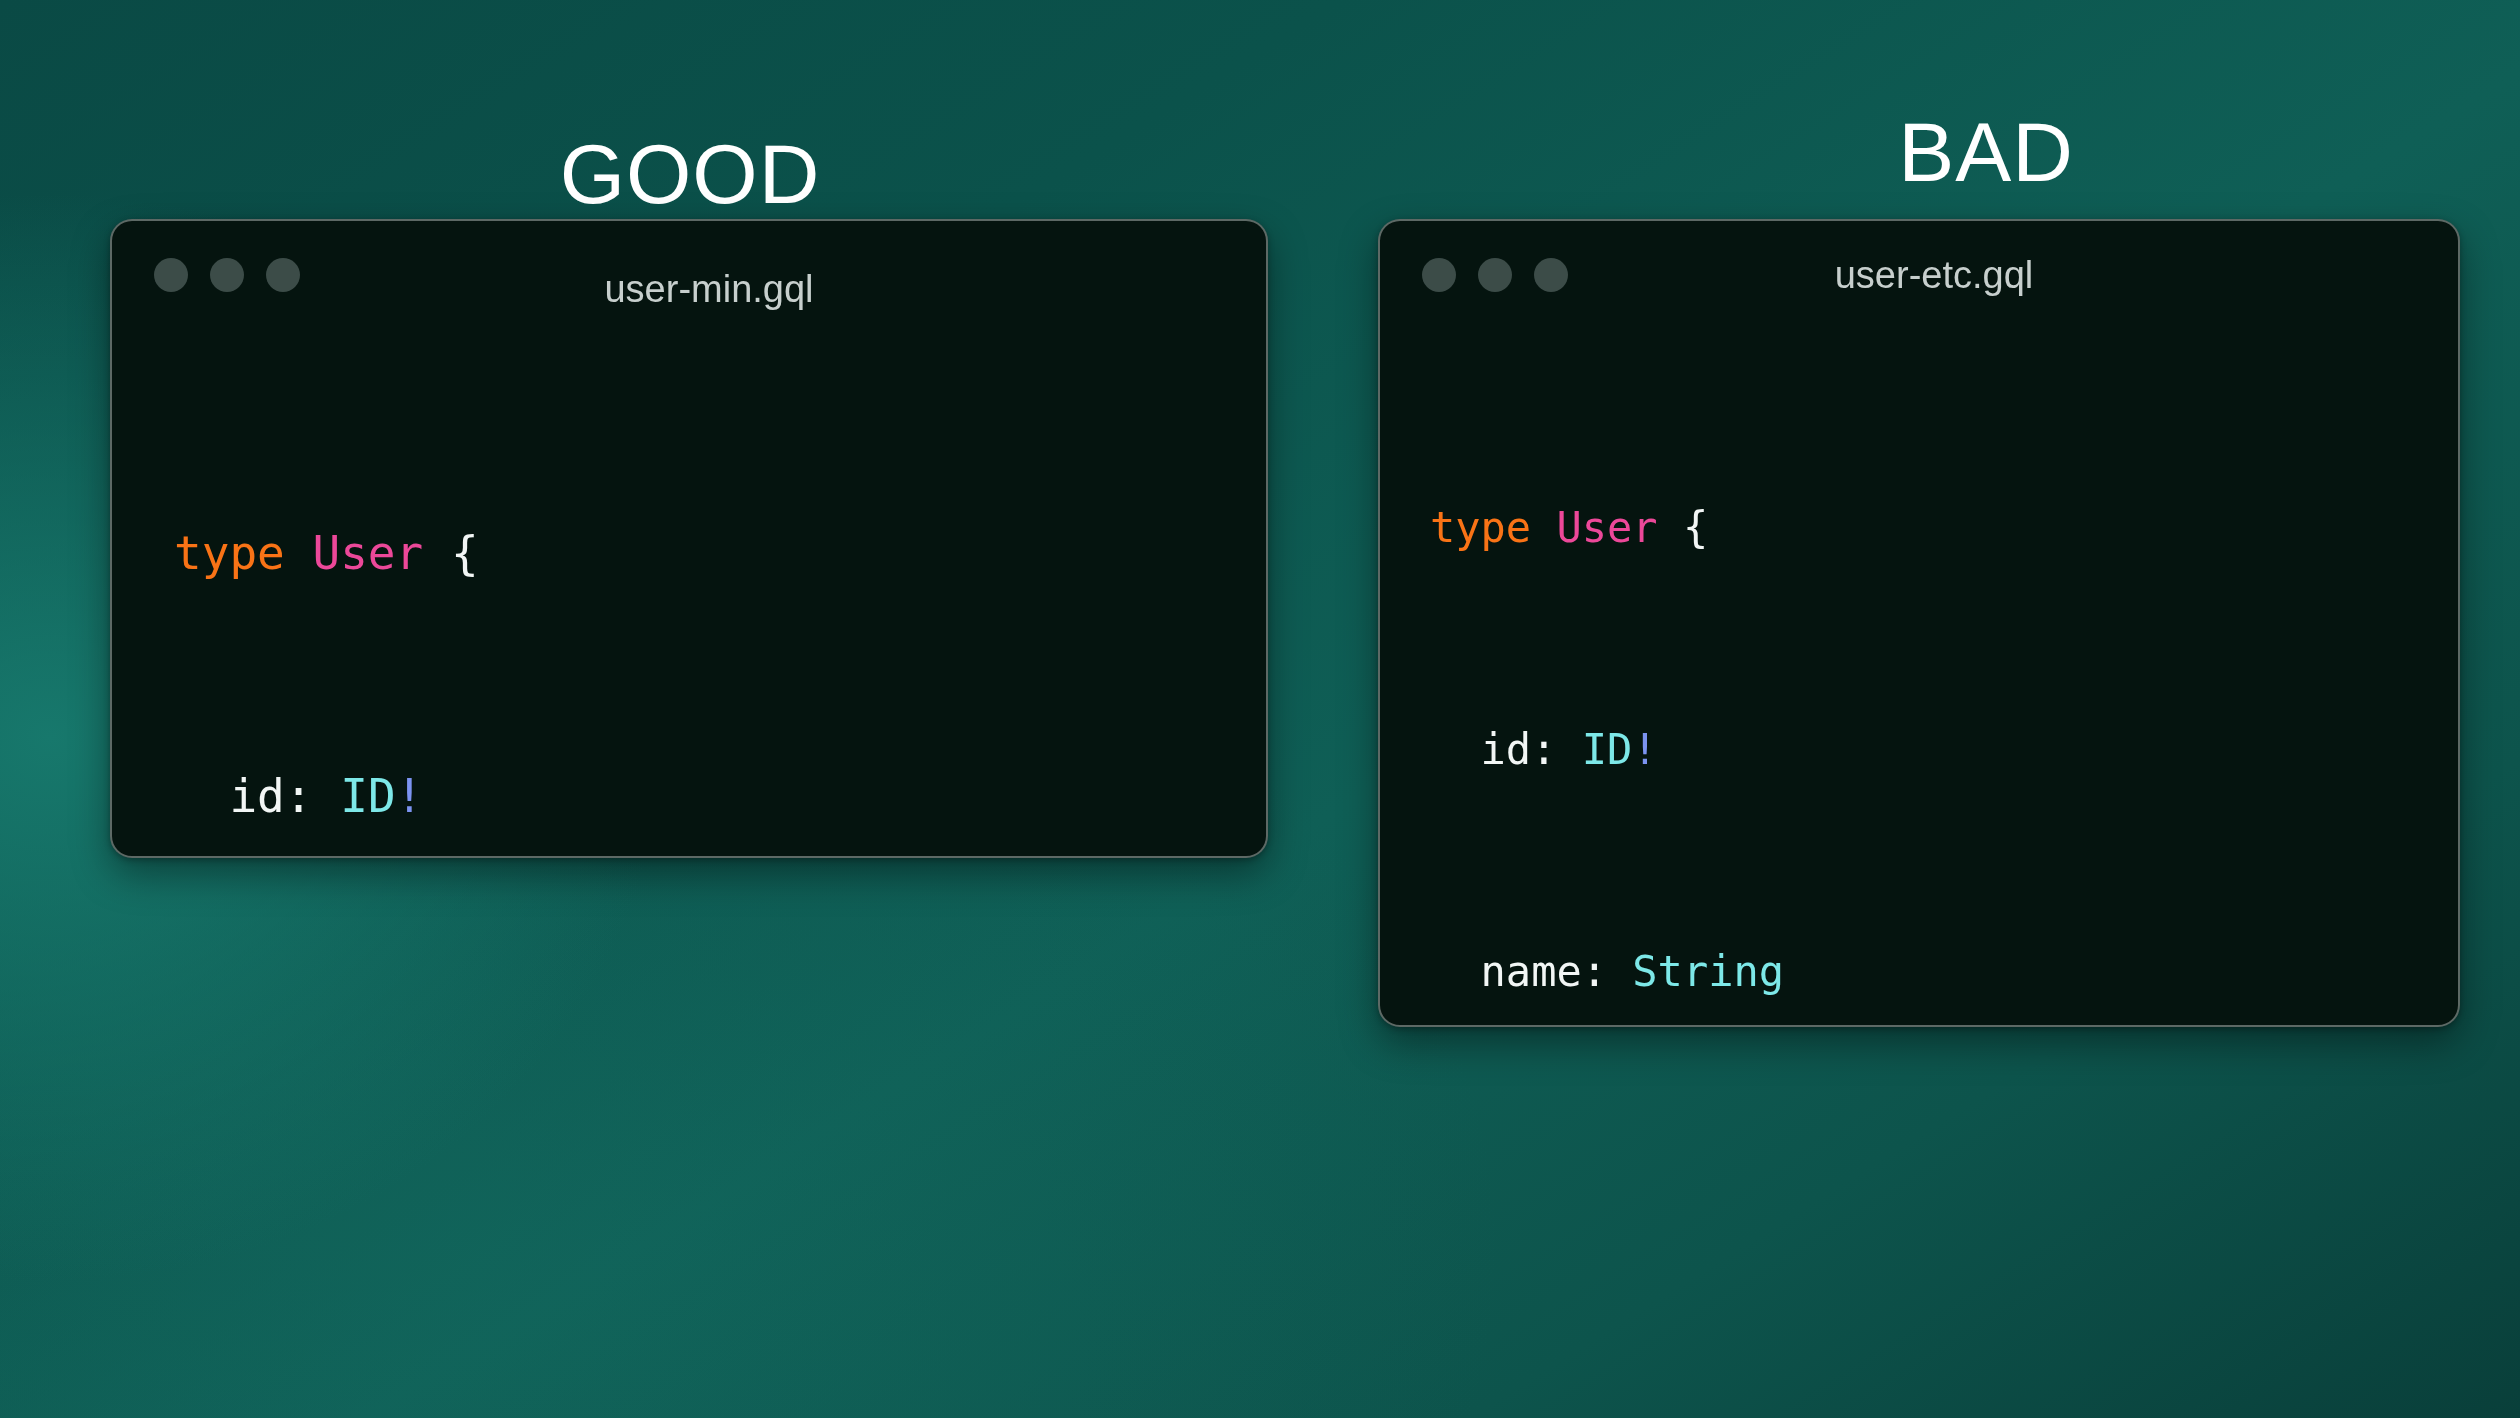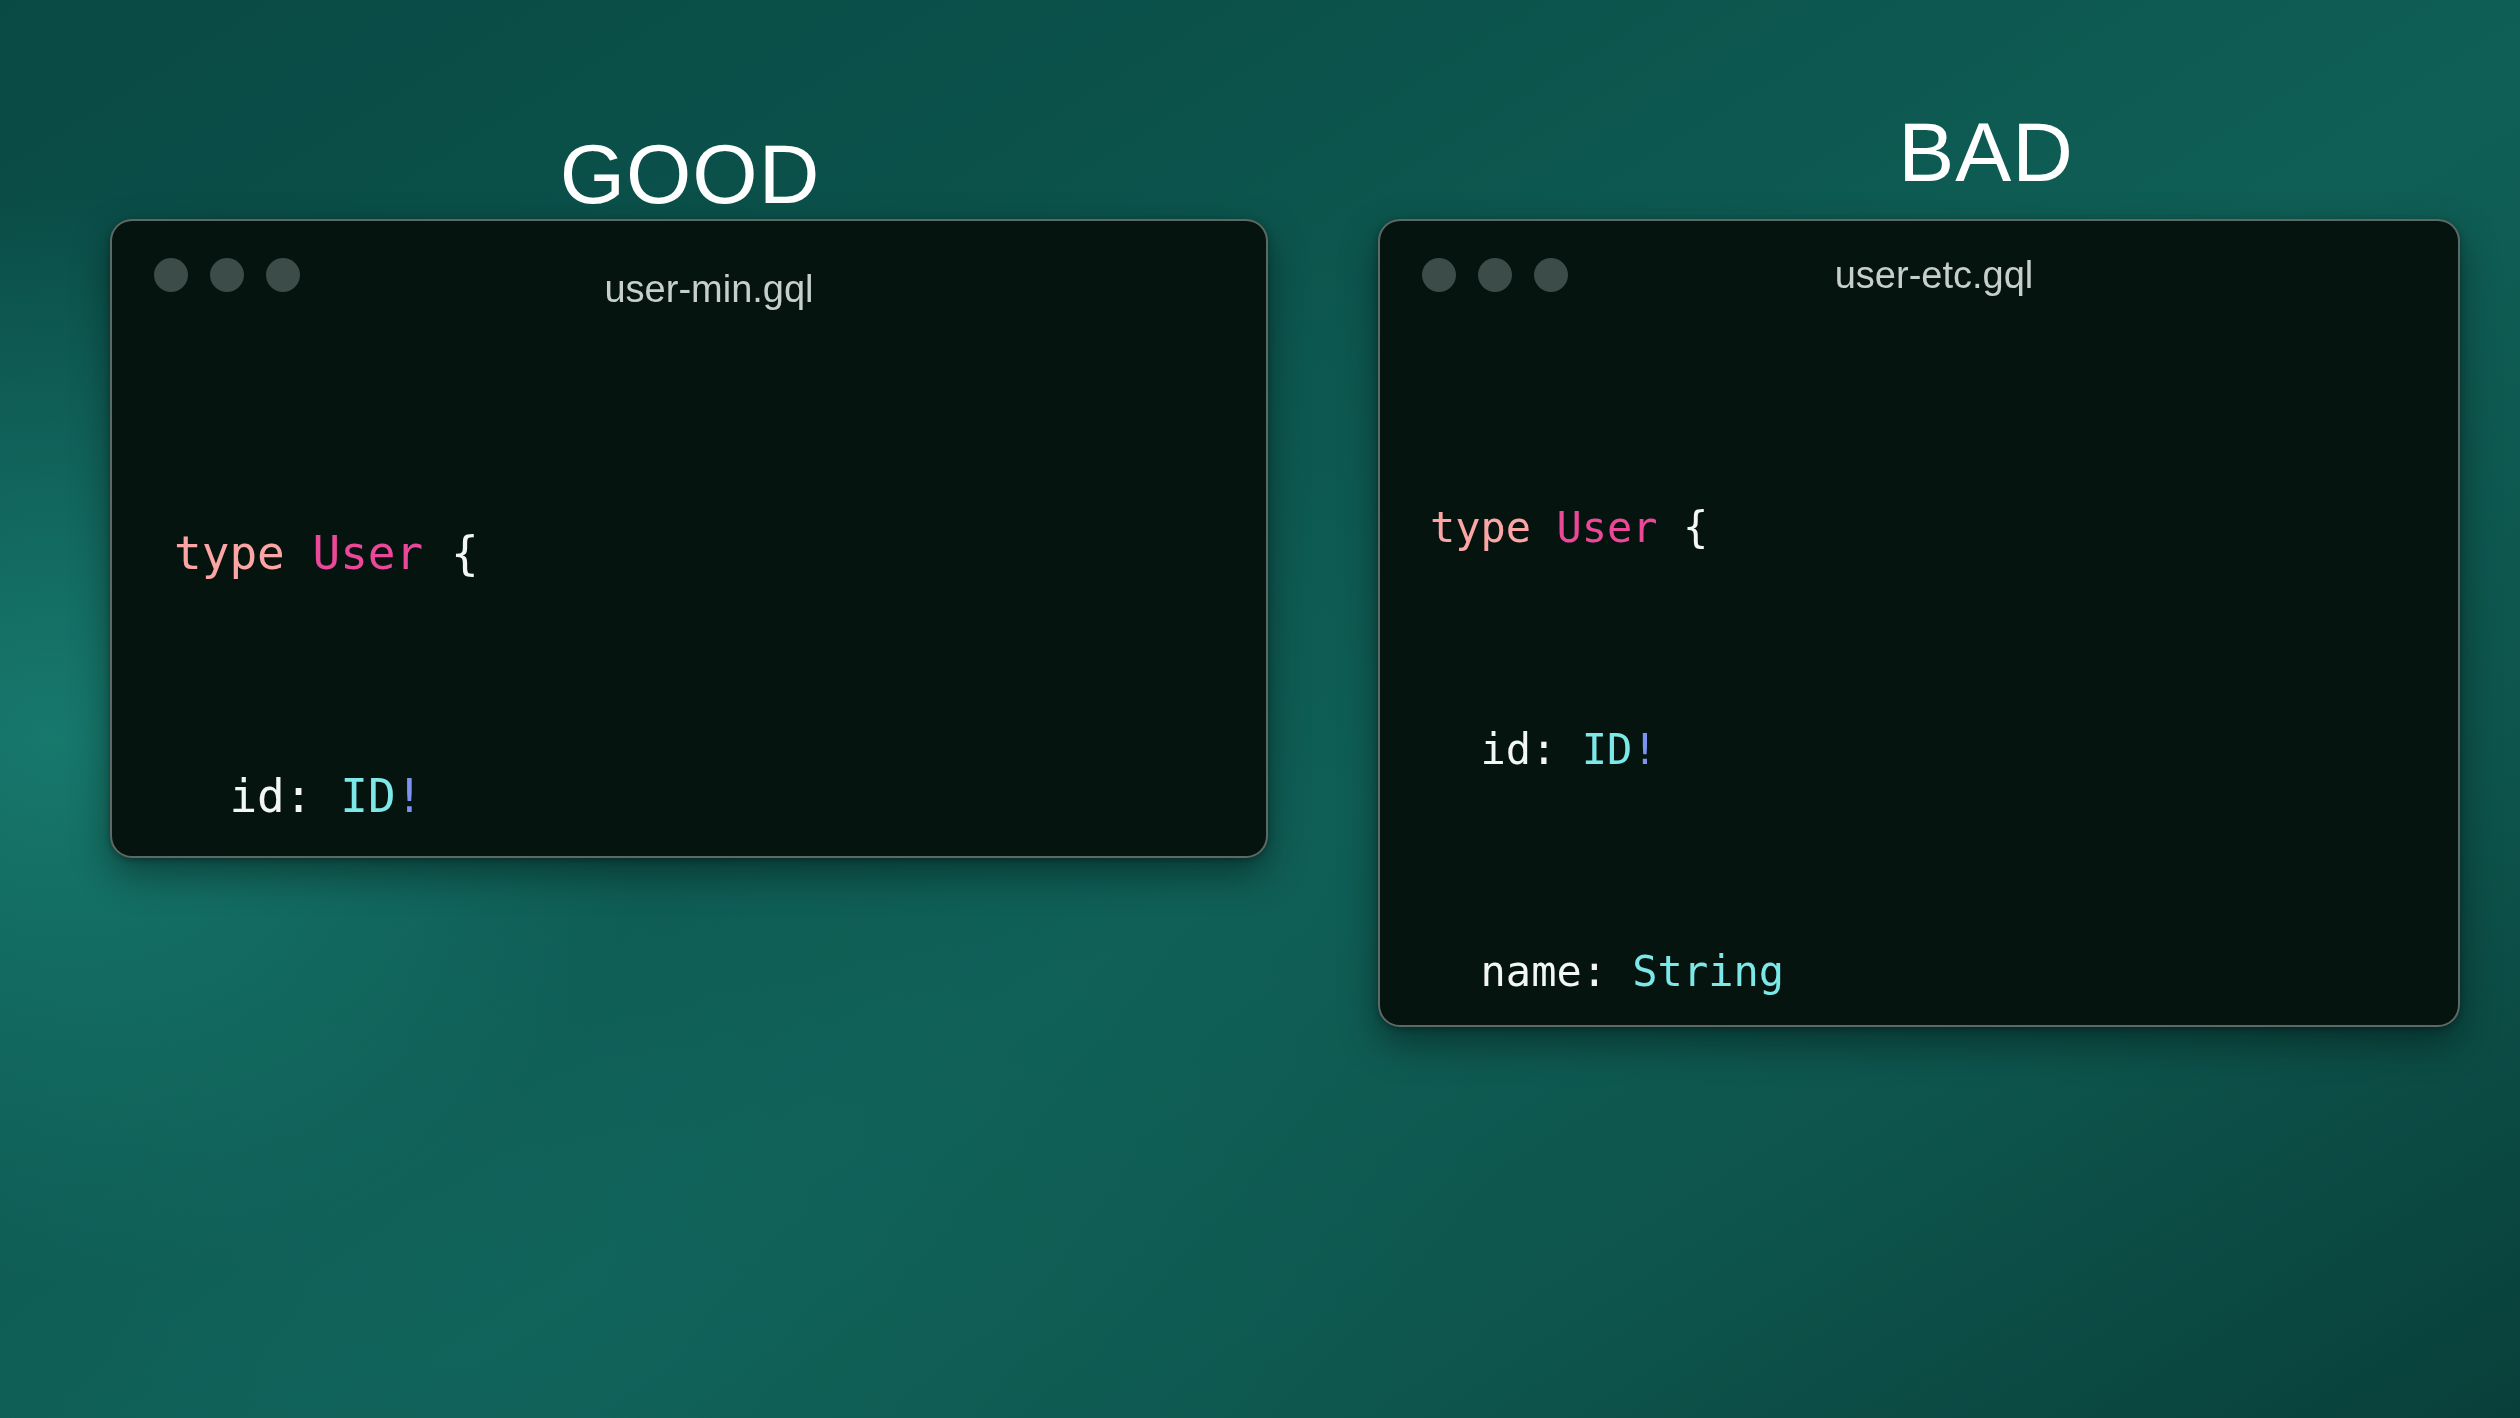--- a/index.html
+++ b/index.html
@@ -102,21 +102,21 @@
   }
   #card-bad .code-body {
     padding:14px 0 0 50px;
     font-size:42px;
     line-height:74px;
   }
 
   .ln { display:block; }
 
   
-  .tok-kw     { color:#fca5a5; }   
+  .tok-kw     { color:#f97316; }   
   .tok-tname  { color:#ec4899; }   
   .tok-punct  { color:#f2f6f5; }   
   .tok-field  { color:#f2f6f5; }   
   .tok-type   { color:#7de8e8; }   
   .tok-bang   { color:#7c93f0; }   
 </style>
 </head>
 <body>
 
 <div id="backdrop"></div>

